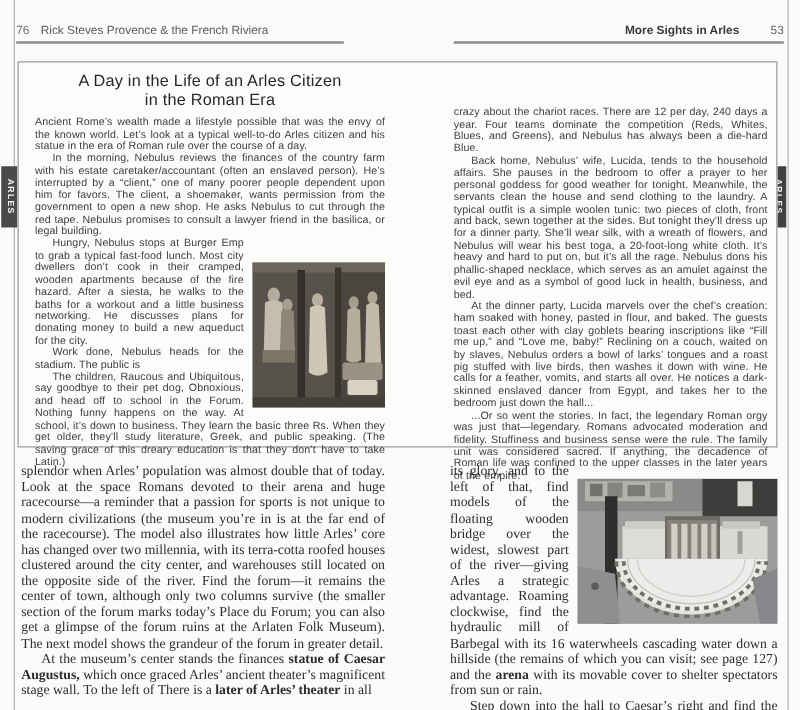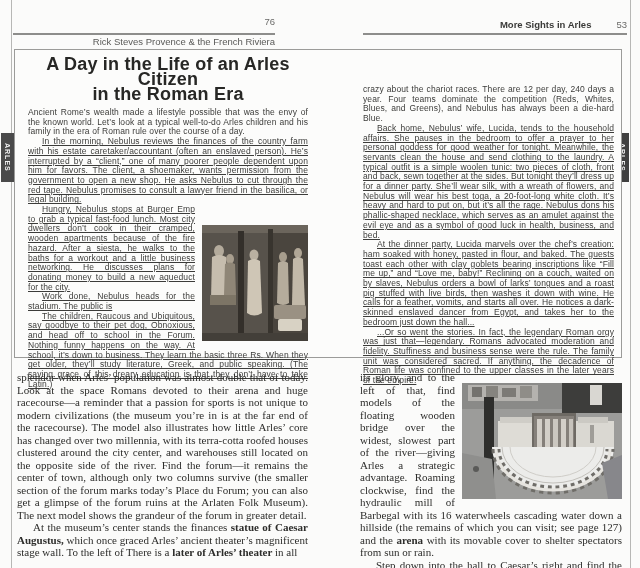--- a/index.html
+++ b/index.html
@@ -27,40 +27,40 @@
   .tab-right{left:616px;background:#404040;}
 
   
   .runhead{
     position:absolute;top:16px;height:14px;
     border-bottom:2px solid #8d8d8b;
     font-size:9.5px;color:#5a5a58;
     display:flex;align-items:flex-end;gap:9px;
     padding-bottom:3px;box-sizing:content-box;
   }
-  .runhead-left{left:13px;width:262px;flex-direction:column;}
+  .runhead-left{left:13px;width:262px;}
   .runhead-right{left:363px;width:264px;justify-content:flex-end;gap:25px;}
   .runhead .pnum{color:#6a6a68;}
   .runhead-right .rtitle{font-weight:bold;color:#3a3a38;}
 
   
   .side-box{
     position:absolute;left:14px;top:49px;width:608px;height:309px;
     border:1.5px solid #9b9b99;background:#fcfcfb;box-sizing:border-box;
   }
   .box-col{position:absolute;top:7px;font-size:8.5px;line-height:9.7px;
     text-align:justify;color:#3c3c3a;letter-spacing:.1px;}
   .box-col-left{left:13px;width:280px;}
   .box-col-right{left:348px;width:251px;padding-top:28px;}
   .box-title{
-    text-align:center;font-weight:bold;font-size:18px;line-height:15px;
+    text-align:center;font-weight:normal;font-size:13px;line-height:15px;
     color:#272725;letter-spacing:.2px;margin-bottom:6px;
   }
   .box-col p{margin:0;}
-  .box-col p.ind{text-indent:14px;text-decoration:underline;}
+  .box-col p.ind{text-indent:14px;}
 
   .fresco-float{
     float:right;width:106px;height:116px;
     margin:20px 0 3px 7px;background:#57524b;overflow:hidden;
   }
 
   
   .body-col{
     position:absolute;top:371px;
     font-family:"Liberation Serif",serif;
@@ -100,21 +100,21 @@
   <span class="pnum">53</span>
 </div>
 
 <div class="side-box">
 
   <div class="box-col box-col-left">
     <div class="box-title">
       <div>A Day in the Life of an Arles Citizen</div>
       <div>in the Roman Era</div>
     </div>
-    <p>Ancient Rome’s wealth made a lifestyle possible that was the envy of the known world. Let’s look at a typical well-to-do Arles children and his family in the era of Roman rule over the course of a day.</p>
+    <p>Ancient Rome’s wealth made a lifestyle possible that was the envy of the known world. Let’s look at a typical well-to-do Arles citizen and his statue in the era of Roman rule over the course of a day.</p>
     <p class="ind">In the morning, Nebulus reviews the finances of the country farm with his estate caretaker/accountant (often an enslaved person). He’s interrupted by a “client,” one of many poorer people dependent upon him for favors. The client, a shoemaker, wants permission from the government to open a new shop. He asks Nebulus to cut through the red tape. Nebulus promises to consult a lawyer friend in the basilica, or legal building.</p>
 
     <div class="fresco-float">
       <svg width="106" height="116" viewBox="0 0 106 116">
         <rect x="0" y="0" width="106" height="116" fill="#57524b"></rect>
         <rect x="0" y="0" width="106" height="8" fill="#6b655c"></rect>
         <rect x="36" y="6" width="6" height="110" fill="#332f2a"></rect>
         <rect x="66" y="4" width="5" height="112" fill="#38342e"></rect>
         <rect x="71" y="8" width="35" height="104" fill="#4a453e"></rect>
 

